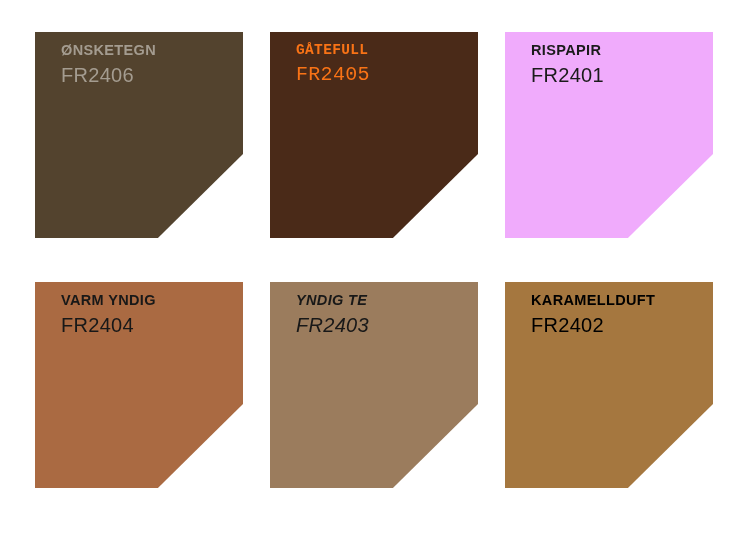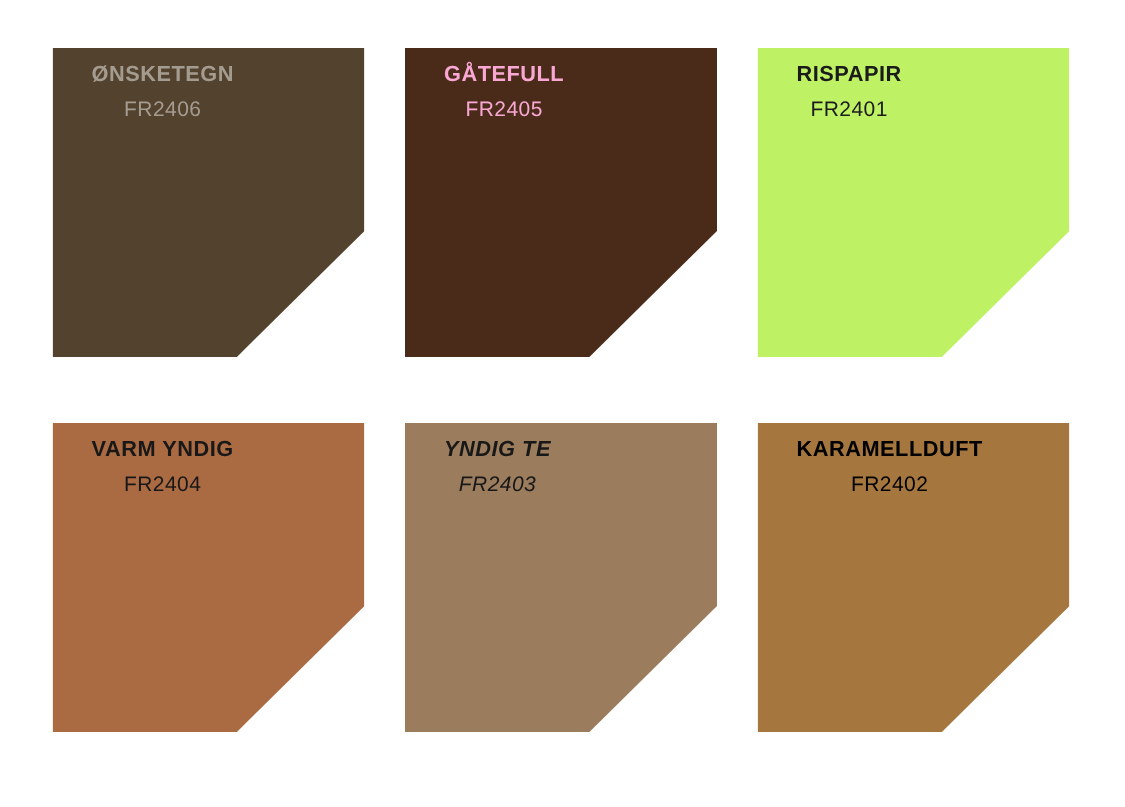--- a/index.html
+++ b/index.html
@@ -47,48 +47,47 @@
   .swatch-name {
     display: block;
     font-size: 14.5px;
     font-weight: bold;
     letter-spacing: 0.35px;
     margin-bottom: 7px;
     white-space: nowrap;
   }
   .swatch-code {
     display: block;
-    font-size: 14px;
+    font-size: 20px;
     font-weight: normal;
     letter-spacing: 0.3px;
     white-space: nowrap;
-    text-align: center;
   }
 </style>
 </head>
 <body style="background-color: rgb(255, 255, 255);">
 
 <div id="palette-board">
   <div class="swatch-grid">
 
     <div class="swatch" style="background-color: rgb(83, 67, 46);">
       <div class="swatch-label" style="color: rgb(164, 156, 144);">
         <span class="swatch-name">ØNSKETEGN</span>
         <span class="swatch-code">FR2406</span>
       </div>
     </div>
 
     <div class="swatch" style="background-color: rgb(74, 42, 24);">
-      <div class="swatch-label" style="color: #f9a8d4;">
+      <div class="swatch-label" style="color: #f97316; font-family: Liberation Mono, monospace;">
         <span class="swatch-name">GÅTEFULL</span>
         <span class="swatch-code">FR2405</span>
       </div>
     </div>
 
-    <div class="swatch" style="background-color: #bef264;">
+    <div class="swatch" style="background-color: #f0abfc;">
       <div class="swatch-label" style="color: rgb(27, 27, 27);">
         <span class="swatch-name">RISPAPIR</span>
         <span class="swatch-code">FR2401</span>
       </div>
     </div>
 
     <div class="swatch" style="background-color: rgb(170, 106, 66);">
       <div class="swatch-label" style="color: rgb(24, 24, 24);">
         <span class="swatch-name">VARM YNDIG</span>
         <span class="swatch-code">FR2404</span>

